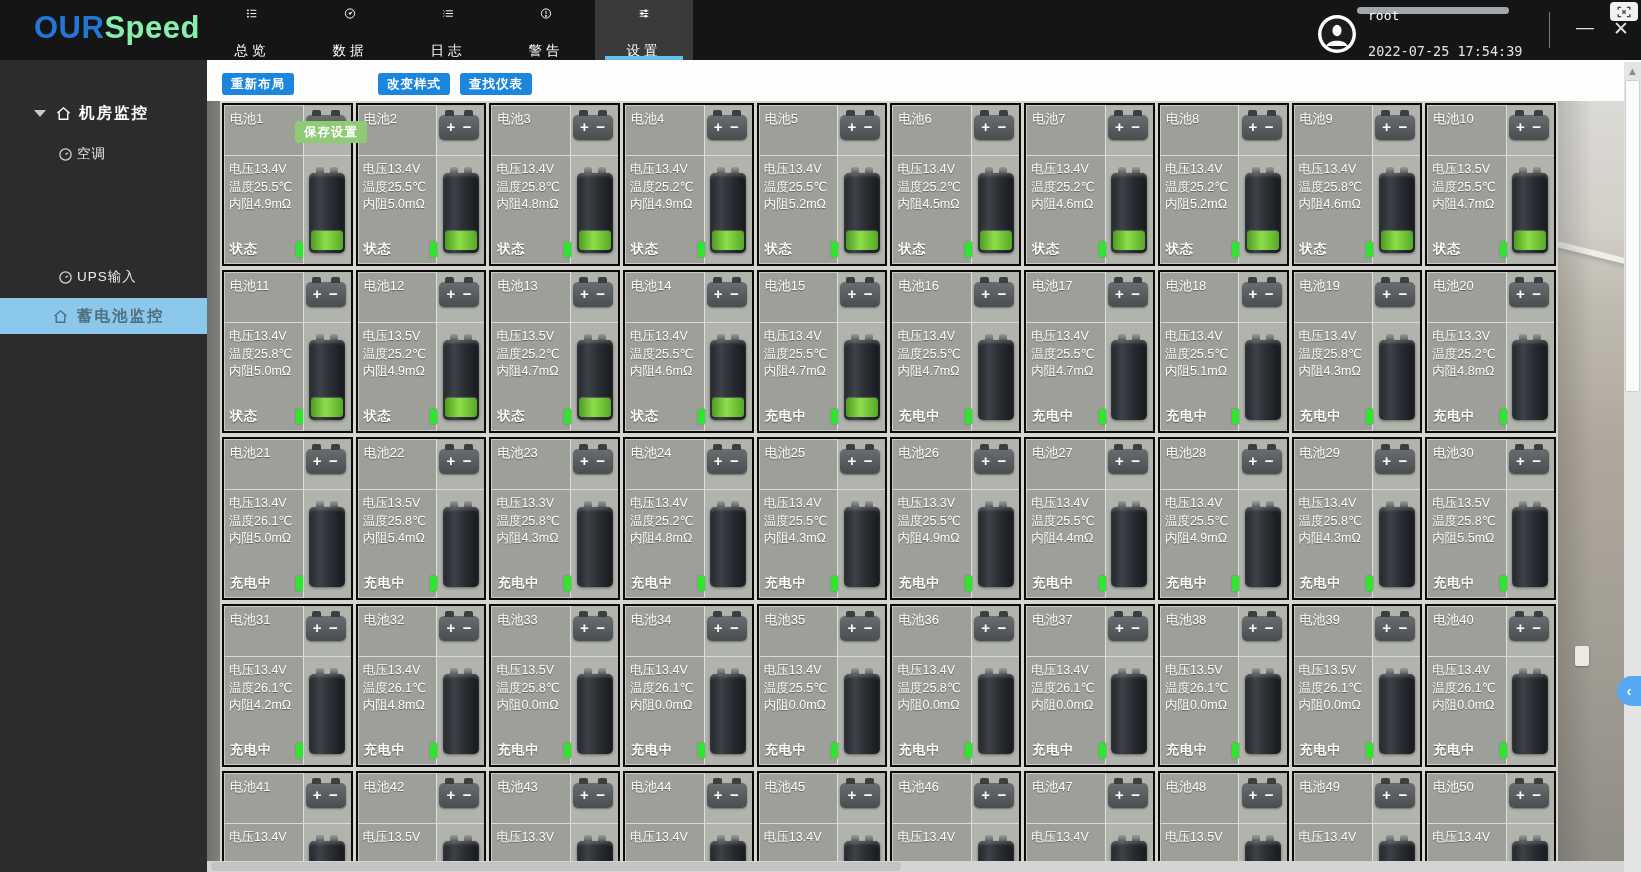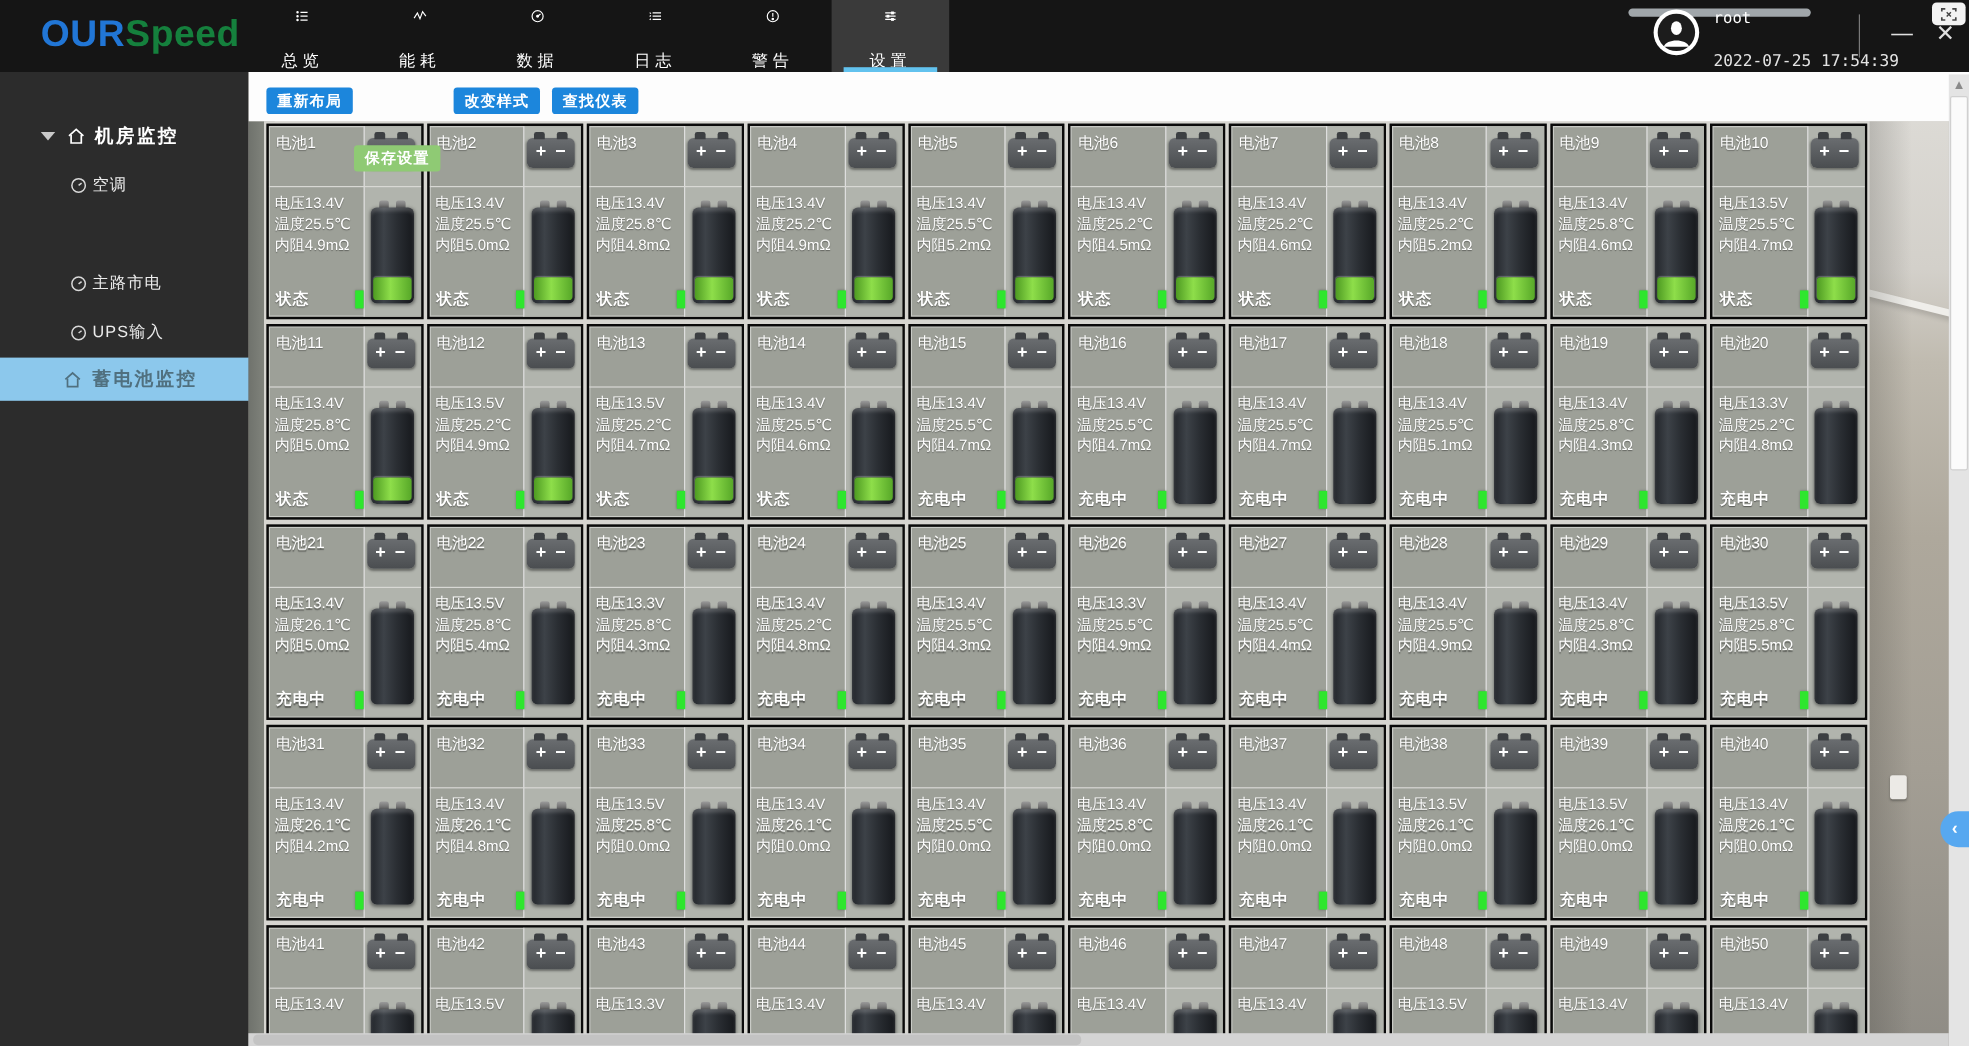--- a/index.html
+++ b/index.html
@@ -3,29 +3,29 @@
 <meta charset="utf-8">
 <style>
   * { margin:0; padding:0; box-sizing:border-box; }
   html,body { width:1641px; height:872px; overflow:hidden; }
   body { font-family:"Liberation Sans","DejaVu Sans",sans-serif; background:#222; }
   #app { position:relative; width:1641px; height:872px; overflow:hidden; background:#b9b4aa; }
 
   
   .topnav { position:absolute; left:0; top:0; width:1641px; height:60px; background:#151515; z-index:30; }
   .logo { position:absolute; left:34px; top:10px; font-size:31px; font-weight:bold; letter-spacing:.5px; }
-  .logo .our { color:#2176d6; } .logo .speed { color:#15803d; }
+  .logo .our { color:#2176d6; } .logo .speed { color:#86efac; }
   .tabs { position:absolute; left:203px; top:0; height:60px; display:flex; }
   .tab { width:98px; height:60px; position:relative; display:flex; flex-direction:column; align-items:center; justify-content:flex-start; padding-top:7px; cursor:pointer; }
   .tab .nav-ic { width:22px; height:22px; }
   .tab .tab-label { margin-top:22px; color:#fff; font-size:13.5px; letter-spacing:4px; }
   .tab.active { background:#3a3a3a; }
   .tab.active::after { content:""; position:absolute; left:10px; right:10px; bottom:0; height:4px; background:#62c2ee; }
   .scrub { position:absolute; left:1357px; top:7px; width:152px; height:7px; border-radius:4px; background:#b9bfc4; opacity:.85; z-index:31; }
-  .user { position:absolute; left:1378px; top:8px; display:flex; align-items:flex-start; z-index:32; }
+  .user { position:absolute; left:1318px; top:8px; display:flex; align-items:center; z-index:32; }
   .avatar { width:38px; height:38px; border-radius:50%; background:#fff; display:flex; align-items:center; justify-content:center; overflow:hidden; }
   .user-meta { margin-left:12px; }
   .user-name { color:#fff; font-size:13px; font-family:"DejaVu Sans Mono",monospace; }
   .user-time { color:#e3e3e3; font-size:13.5px; margin-top:20px; font-family:"DejaVu Sans Mono",monospace; }
   .win-divider { position:absolute; left:1549px; top:12px; width:1px; height:36px; background:#787878; z-index:32; }
   .win-min { position:absolute; left:1572px; top:14px; width:26px; height:26px; color:#e0e0e0; font-size:18px; text-align:center; line-height:26px; cursor:pointer; z-index:32; }
   .win-close { position:absolute; left:1608px; top:16px; width:26px; height:26px; color:#e0e0e0; font-size:19px; text-align:center; line-height:26px; cursor:pointer; z-index:32; }
   .snip { position:absolute; left:1610px; top:2px; width:28px; height:19px; background:#f2f2f2; border-radius:4px; display:flex; align-items:center; justify-content:center; cursor:pointer; z-index:33; }
 
   
@@ -115,26 +115,20 @@
         <svg class="nav-ic" viewBox="0 0 24 24" fill="none" stroke="#fff" stroke-width="1.8">
             <circle cx="4.5" cy="6" r="1" fill="#fff"></circle>
             <circle cx="4.5" cy="12" r="1" fill="#fff"></circle>
             <circle cx="4.5" cy="18" r="1" fill="#fff"></circle>
             <path d="M9 6h11M9 12h11M9 18h11"></path>
           </svg>
         <span class="tab-label">总览</span>
       </div>
       <div class="tab">
         <svg class="nav-ic" viewBox="0 0 24 24" fill="none" stroke="#fff" stroke-width="1.8">
-            <path d="M3 15 L8 7 L12 16 L16 5 L21 12"></path>
-          </svg>
-        <span class="tab-label">能耗</span>
-      </div>
-      <div class="tab">
-        <svg class="nav-ic" viewBox="0 0 24 24" fill="none" stroke="#fff" stroke-width="1.8">
             <circle cx="12" cy="12" r="8.5"></circle>
             <path d="M12 12 L16.5 8.5"></path>
             <circle cx="12" cy="12" r="1.4" fill="#fff"></circle>
           </svg>
         <span class="tab-label">数据</span>
       </div>
       <div class="tab">
         <svg class="nav-ic" viewBox="0 0 24 24" fill="none" stroke="#fff" stroke-width="1.8">
             <path d="M8 7h13M8 12h13M3.5 6.5l2 1.5M3.5 12.5l2-1.5M8 17h13M3.5 17.5l2-1.5"></path>
           </svg>
@@ -195,27 +189,20 @@
       <span class="side-label">机房监控</span>
     </div>
 
     <div class="side-item" style="top:80px;">
       <svg class="gauge-ic" width="15" height="15" viewBox="0 0 24 24" fill="none" stroke="#d8d8d8" stroke-width="2">
           <circle cx="12" cy="12" r="9"></circle>
           <path d="M12 12 L16 9"></path>
         </svg>
       <span class="side-label">空调</span>
     </div>
-    <div class="side-item" style="top:162px;">
-      <svg class="gauge-ic" width="15" height="15" viewBox="0 0 24 24" fill="none" stroke="#d8d8d8" stroke-width="2">
-          <circle cx="12" cy="12" r="9"></circle>
-          <path d="M12 12 L16 9"></path>
-        </svg>
-      <span class="side-label">主路市电</span>
-    </div>
     <div class="side-item" style="top:203px;">
       <svg class="gauge-ic" width="15" height="15" viewBox="0 0 24 24" fill="none" stroke="#d8d8d8" stroke-width="2">
           <circle cx="12" cy="12" r="9"></circle>
           <path d="M12 12 L16 9"></path>
         </svg>
       <span class="side-label">UPS输入</span>
     </div>
 
     <div class="side-active">
       <svg class="home-ic" width="17" height="17" viewBox="0 0 24 24" fill="none" stroke="#50707f" stroke-width="2">

